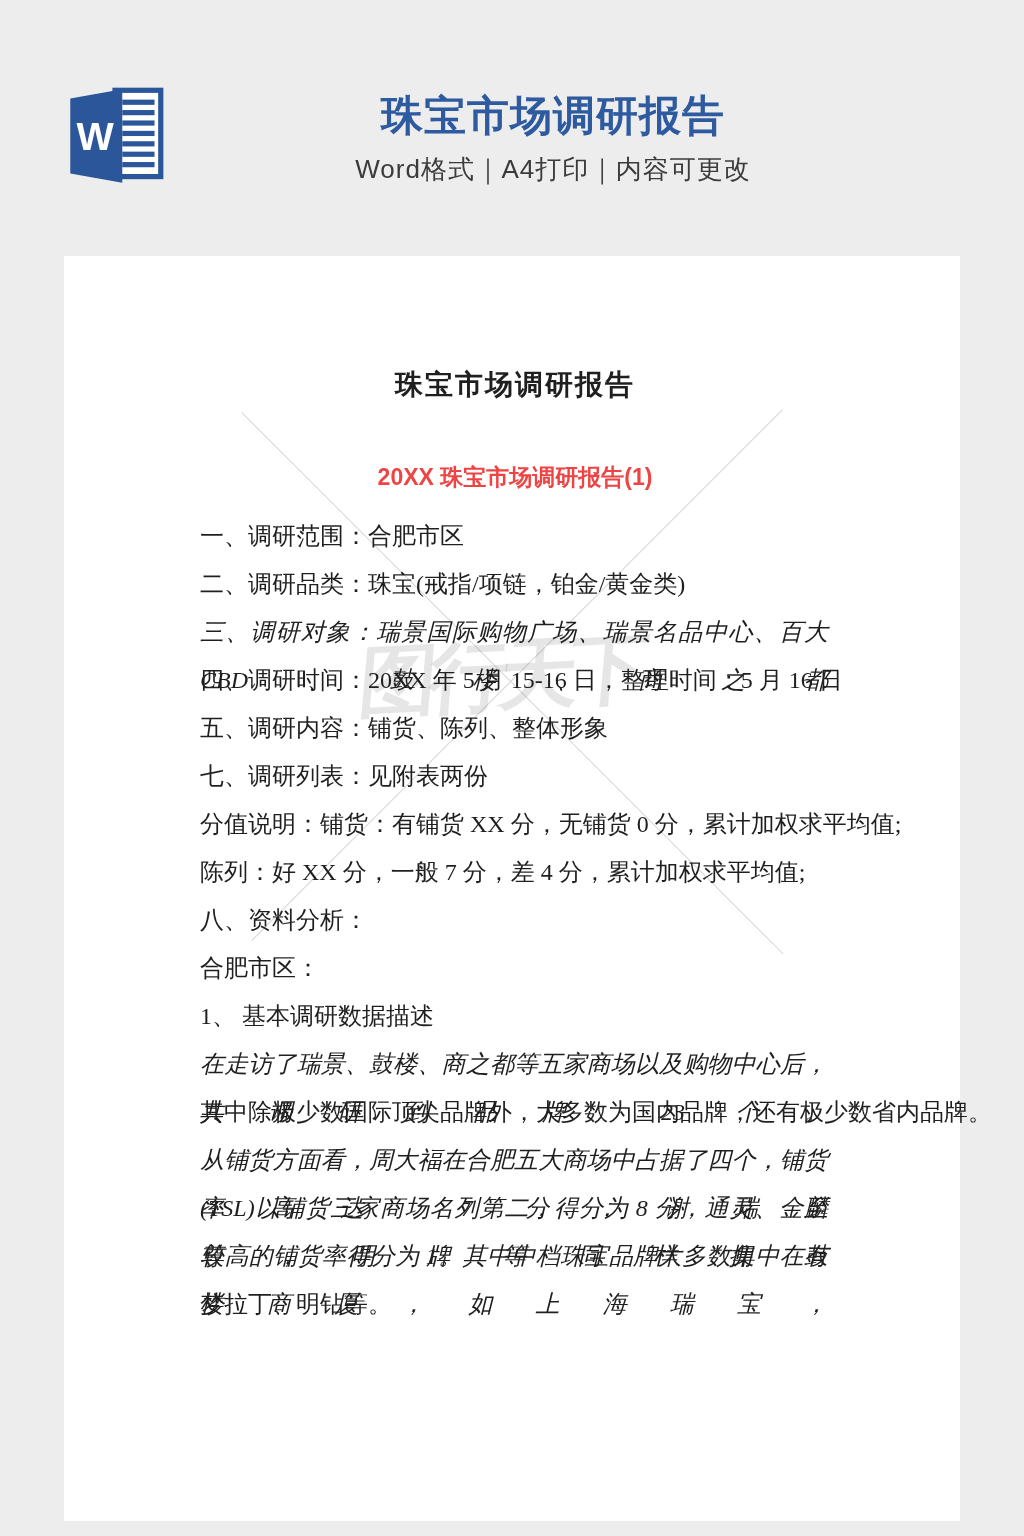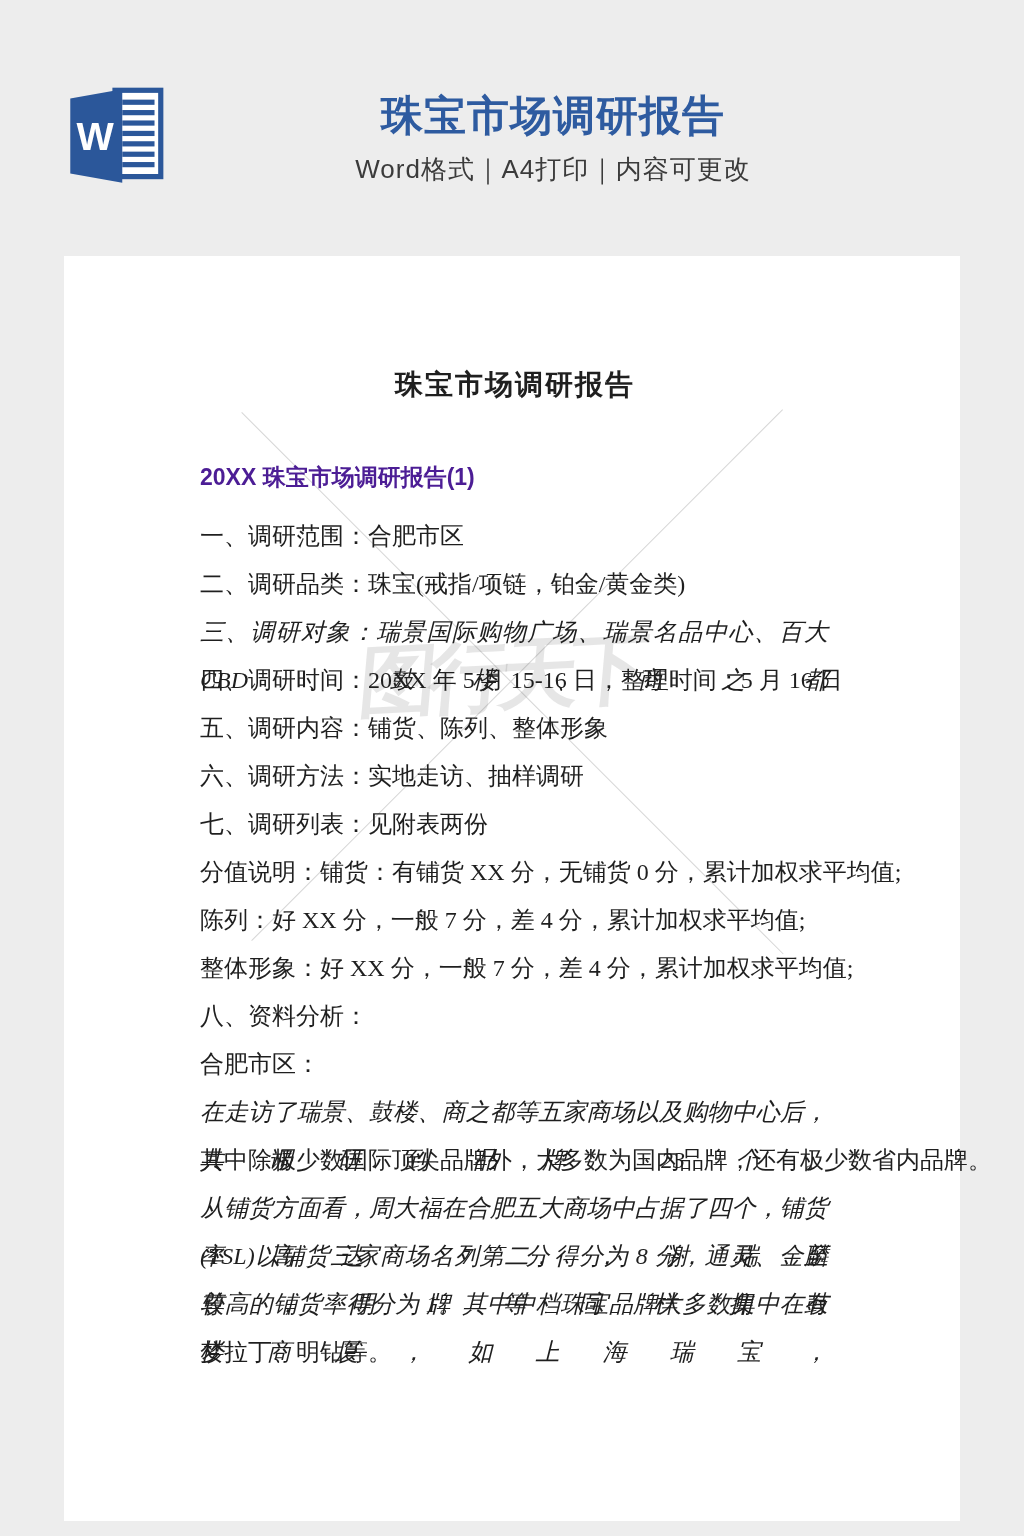--- a/index.html
+++ b/index.html
@@ -29,21 +29,21 @@
     font-family:"Liberation Serif","DejaVu Serif",serif;
     color:#1f1f1f;
   }
   .doc-title{
     margin:0 0 60px 0;text-align:center;
     font-size:28px;font-weight:bold;line-height:34px;letter-spacing:2px;
   }
   .doc-heading{
     margin:0 0 20px 0;
     font-family:"Liberation Sans", sans-serif;
-    font-size:23px;font-weight:bold;line-height:30px;color:#4c1d95;
+    font-size:23px;font-weight:bold;line-height:30px;color:#ef4444;text-align:center;
   }
   .lines{width:628px;}
   .line{
     height:48px;line-height:48px;font-size:24px;white-space:nowrap;
   }
   .line.justify{
     white-space:normal;text-align:justify;text-align-last:justify;font-style:italic;
   }
   
   .wm-line{
@@ -96,27 +96,26 @@
 
   <div class="doc">
     <div class="doc-title">珠宝市场调研报告</div>
     <div class="doc-heading">20XX 珠宝市场调研报告(1)</div>
     <div class="lines">
         <div class="line">一、调研范围：合肥市区</div>
         <div class="line">二、调研品类：珠宝(戒指/项链，铂金/黄金类)</div>
         <div class="line justify">三、调研对象：瑞景国际购物广场、瑞景名品中心、百大 CBD、鼓楼、商之都</div>
         <div class="line">四、调研时间：20XX 年 5 月 15-16 日，整理时间：5 月 16 日</div>
         <div class="line">五、调研内容：铺货、陈列、整体形象</div>
-        <div class="line">六、调研方法：实地走访、抽样调研</div>
         <div class="line">七、调研列表：见附表两份</div>
         <div class="line">分值说明：铺货：有铺货 XX 分，无铺货 0 分，累计加权求平均值;</div>
         <div class="line">陈列：好 XX 分，一般 7 分，差 4 分，累计加权求平均值;</div>
-        <div class="line">整体形象：好 XX 分，一般 7 分，差 4 分，累计加权求平均值;</div>
         <div class="line">八、资料分析：</div>
         <div class="line">合肥市区：</div>
+        <div class="line">1、 基本调研数据描述</div>
         <div class="line justify">在走访了瑞景、鼓楼、商之都等五家商场以及购物中心后，共调研到品牌 23 个。</div>
         <div class="line">其中除极少数国际顶尖品牌外，大多数为国内品牌，还有极少数省内品牌。</div>
         <div class="line justify">从铺货方面看，周大福在合肥五大商场中占据了四个，铺货率高达 7 分，谢瑞麟</div>
         <div class="line justify">(TSL)以铺货三家商场名列第二，得分为 8 分，通灵、金至尊，明牌等同样拥有</div>
         <div class="line justify">较高的铺货率得分为 1。其中中档珠宝品牌大多数集中在鼓楼商厦，如上海瑞宝，</div>
         <div class="line">梦拉丁、明钻等。</div>
       </div>
   </div>
 </div>
 

